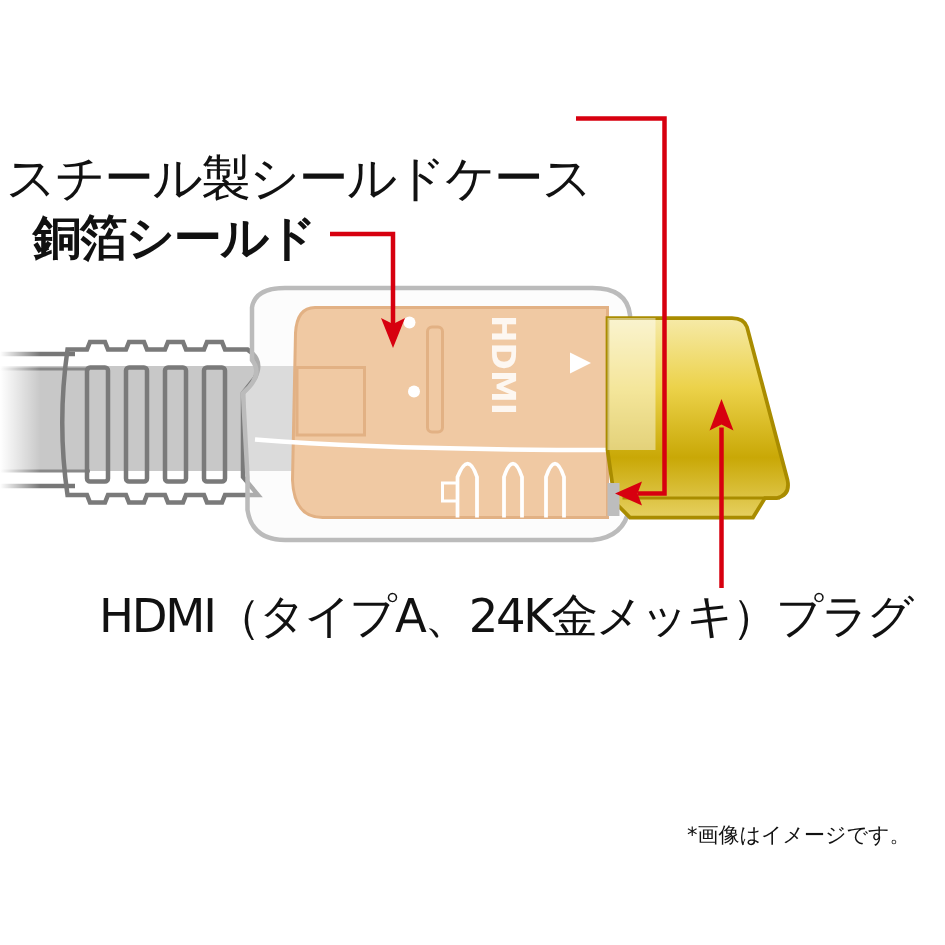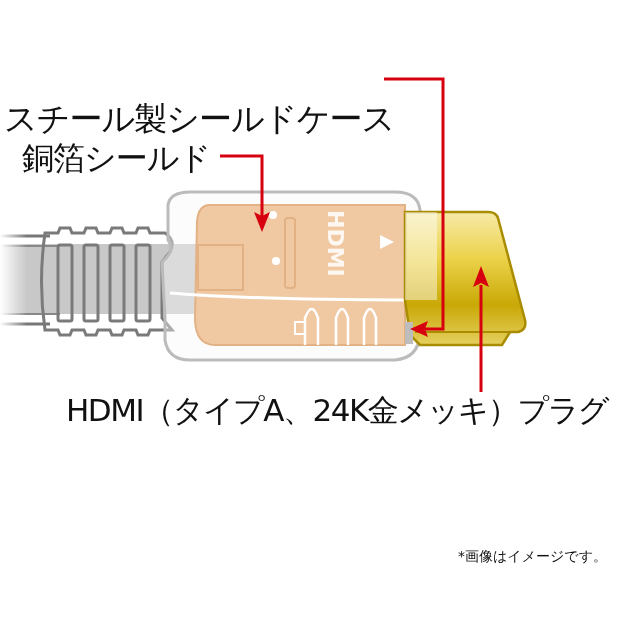--- a/index.html
+++ b/index.html
@@ -1,19 +1,19 @@
 <!DOCTYPE html>
 <html><head>
 <meta charset="utf-8">
 <style>
   html,body{margin:0;padding:0;background:#fff;}
   body{width:630px;height:630px;position:relative;overflow:hidden;font-family:"DejaVu Sans",sans-serif;color:#111;}
   .label{position:absolute;white-space:nowrap;letter-spacing:-1px;}
   #lbl-case{left:4px;top:58px;font-size:33px;margin-top:39px;}
-  #lbl-foil{left:22px;top:137px;font-size:32px;}
+  #lbl-foil{left:22px;top:137px;font-size:32px;font-weight:bold;}
   #lbl-plug{left:66px;top:390px;font-size:31px;letter-spacing:-1.5px;text-align:center;}
   #lbl-note{left:458px;top:548px;font-size:14px;letter-spacing:0;}
   svg{position:absolute;left:0;top:0;}
 </style>
 </head>
 <body>
 
 <svg width="630" height="630" viewBox="0 0 630 630">
   <defs>
     <linearGradient id="gold" x1="0" y1="0" x2="0" y2="1">

